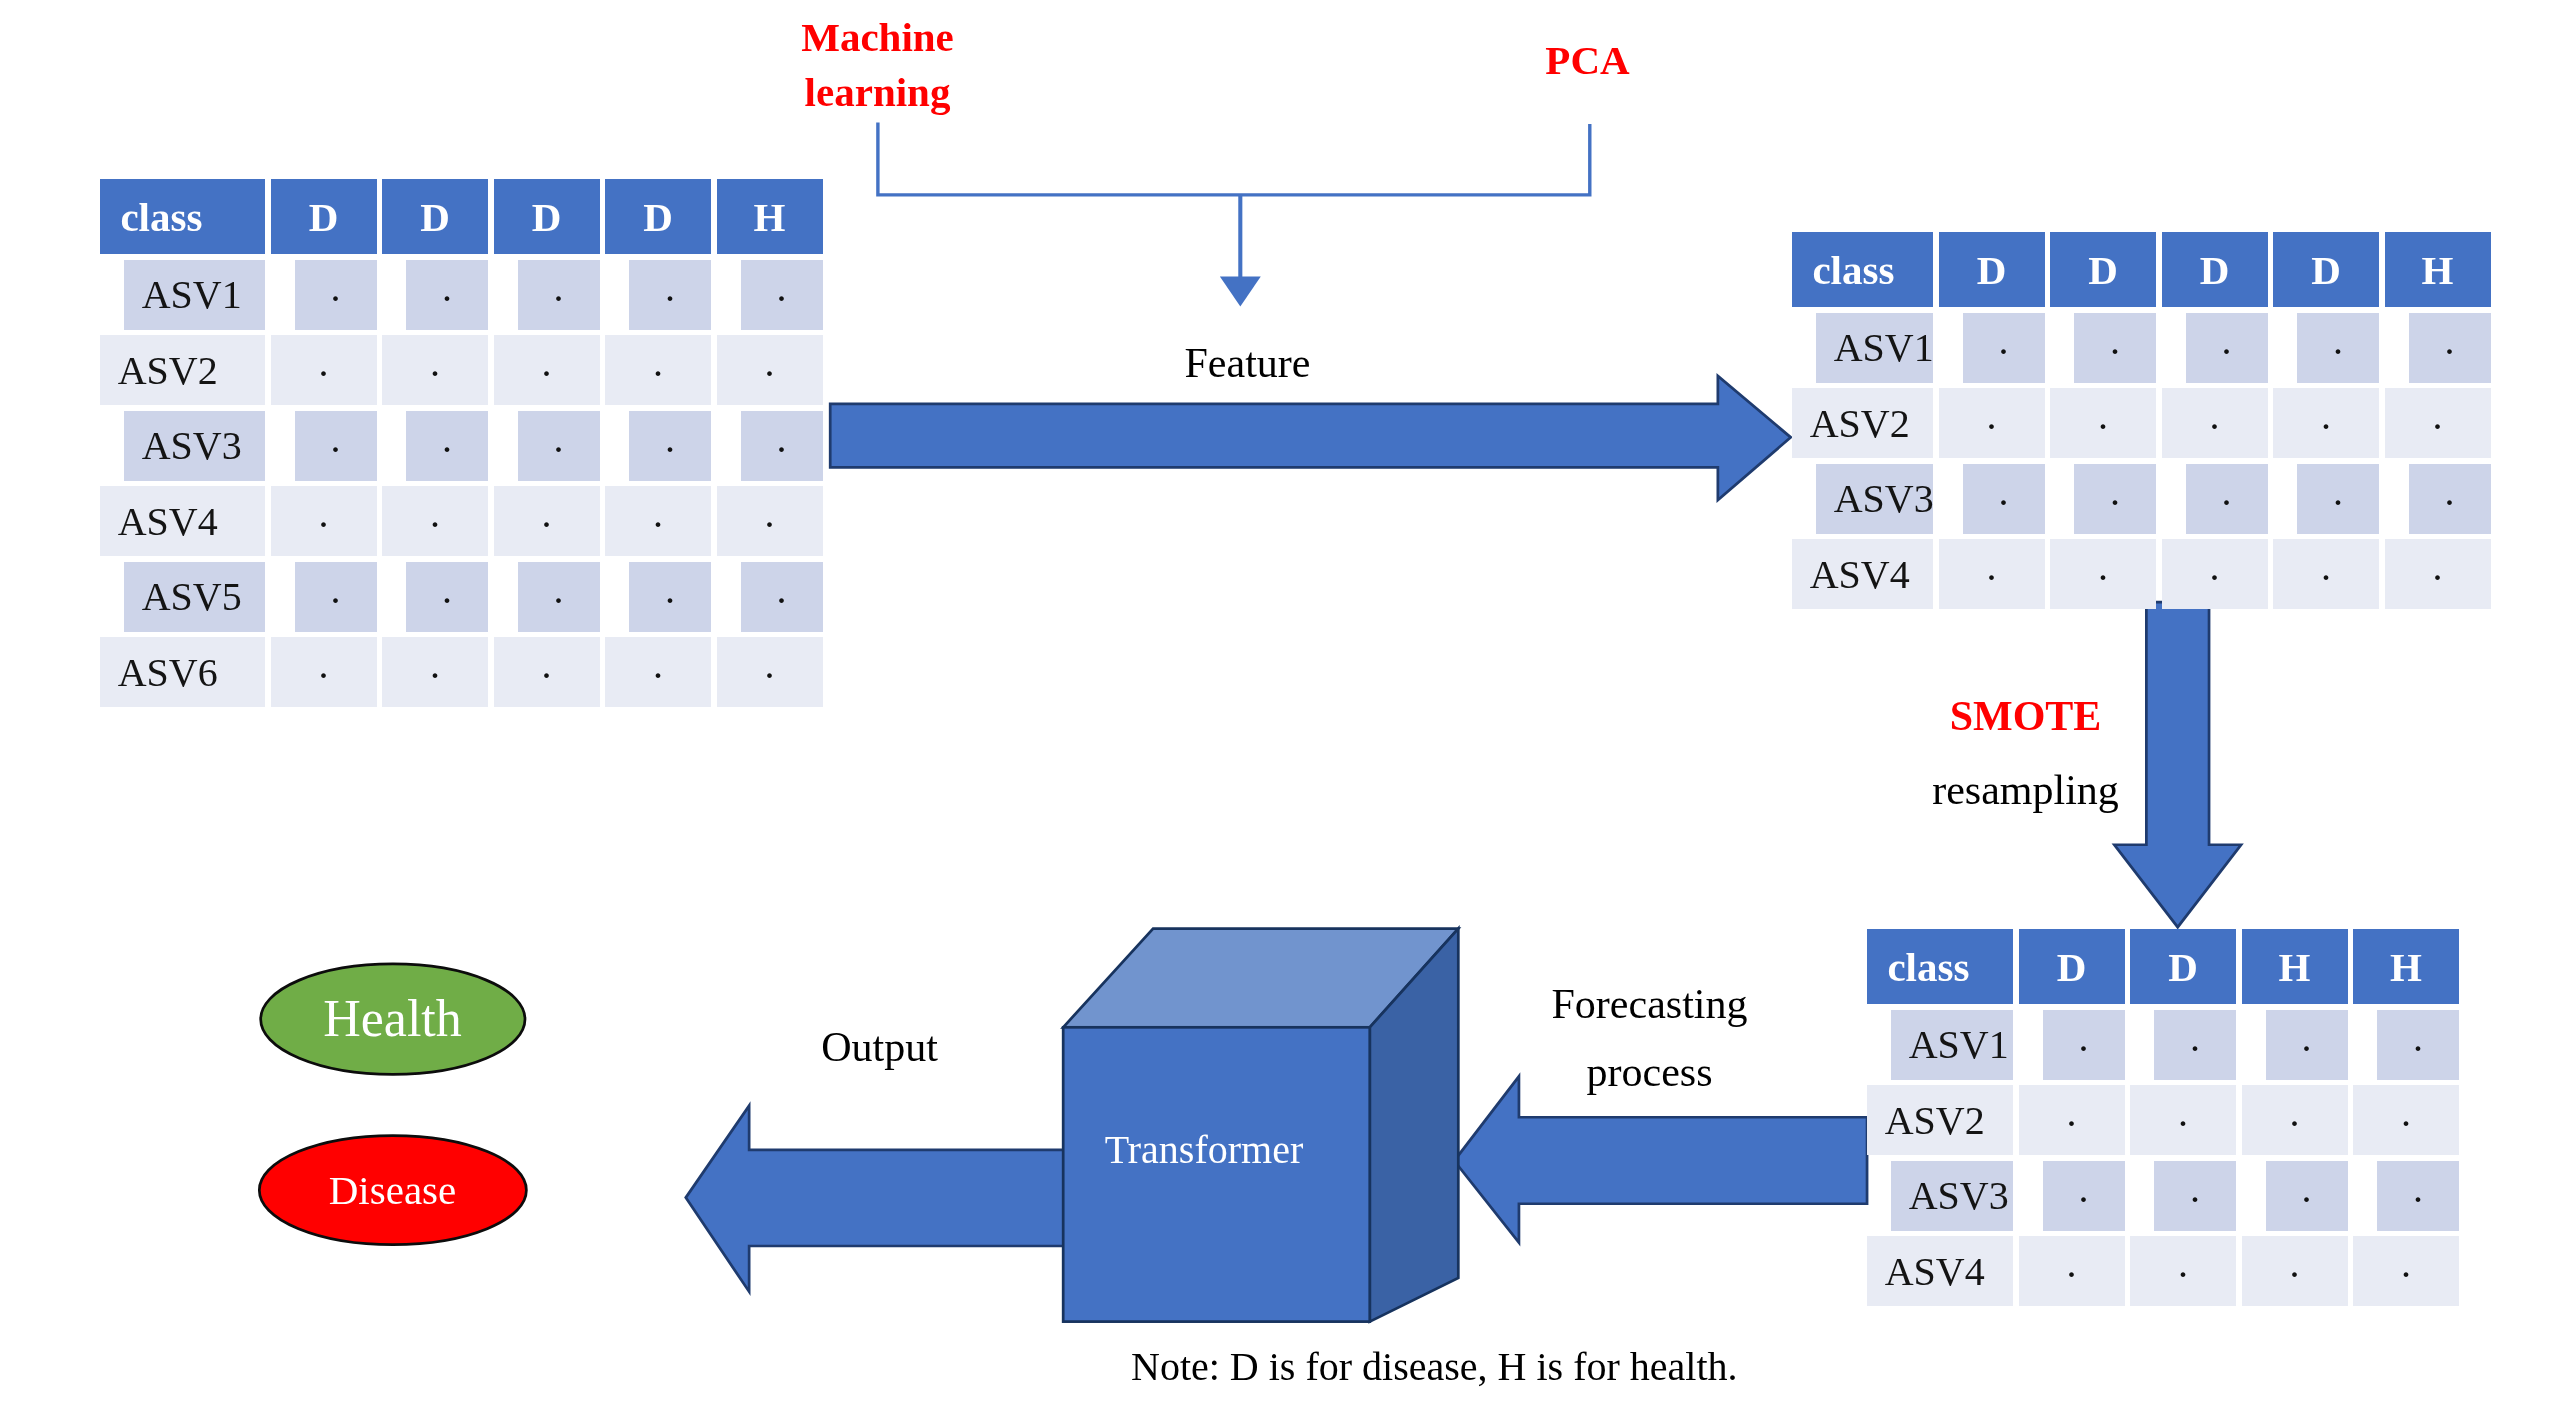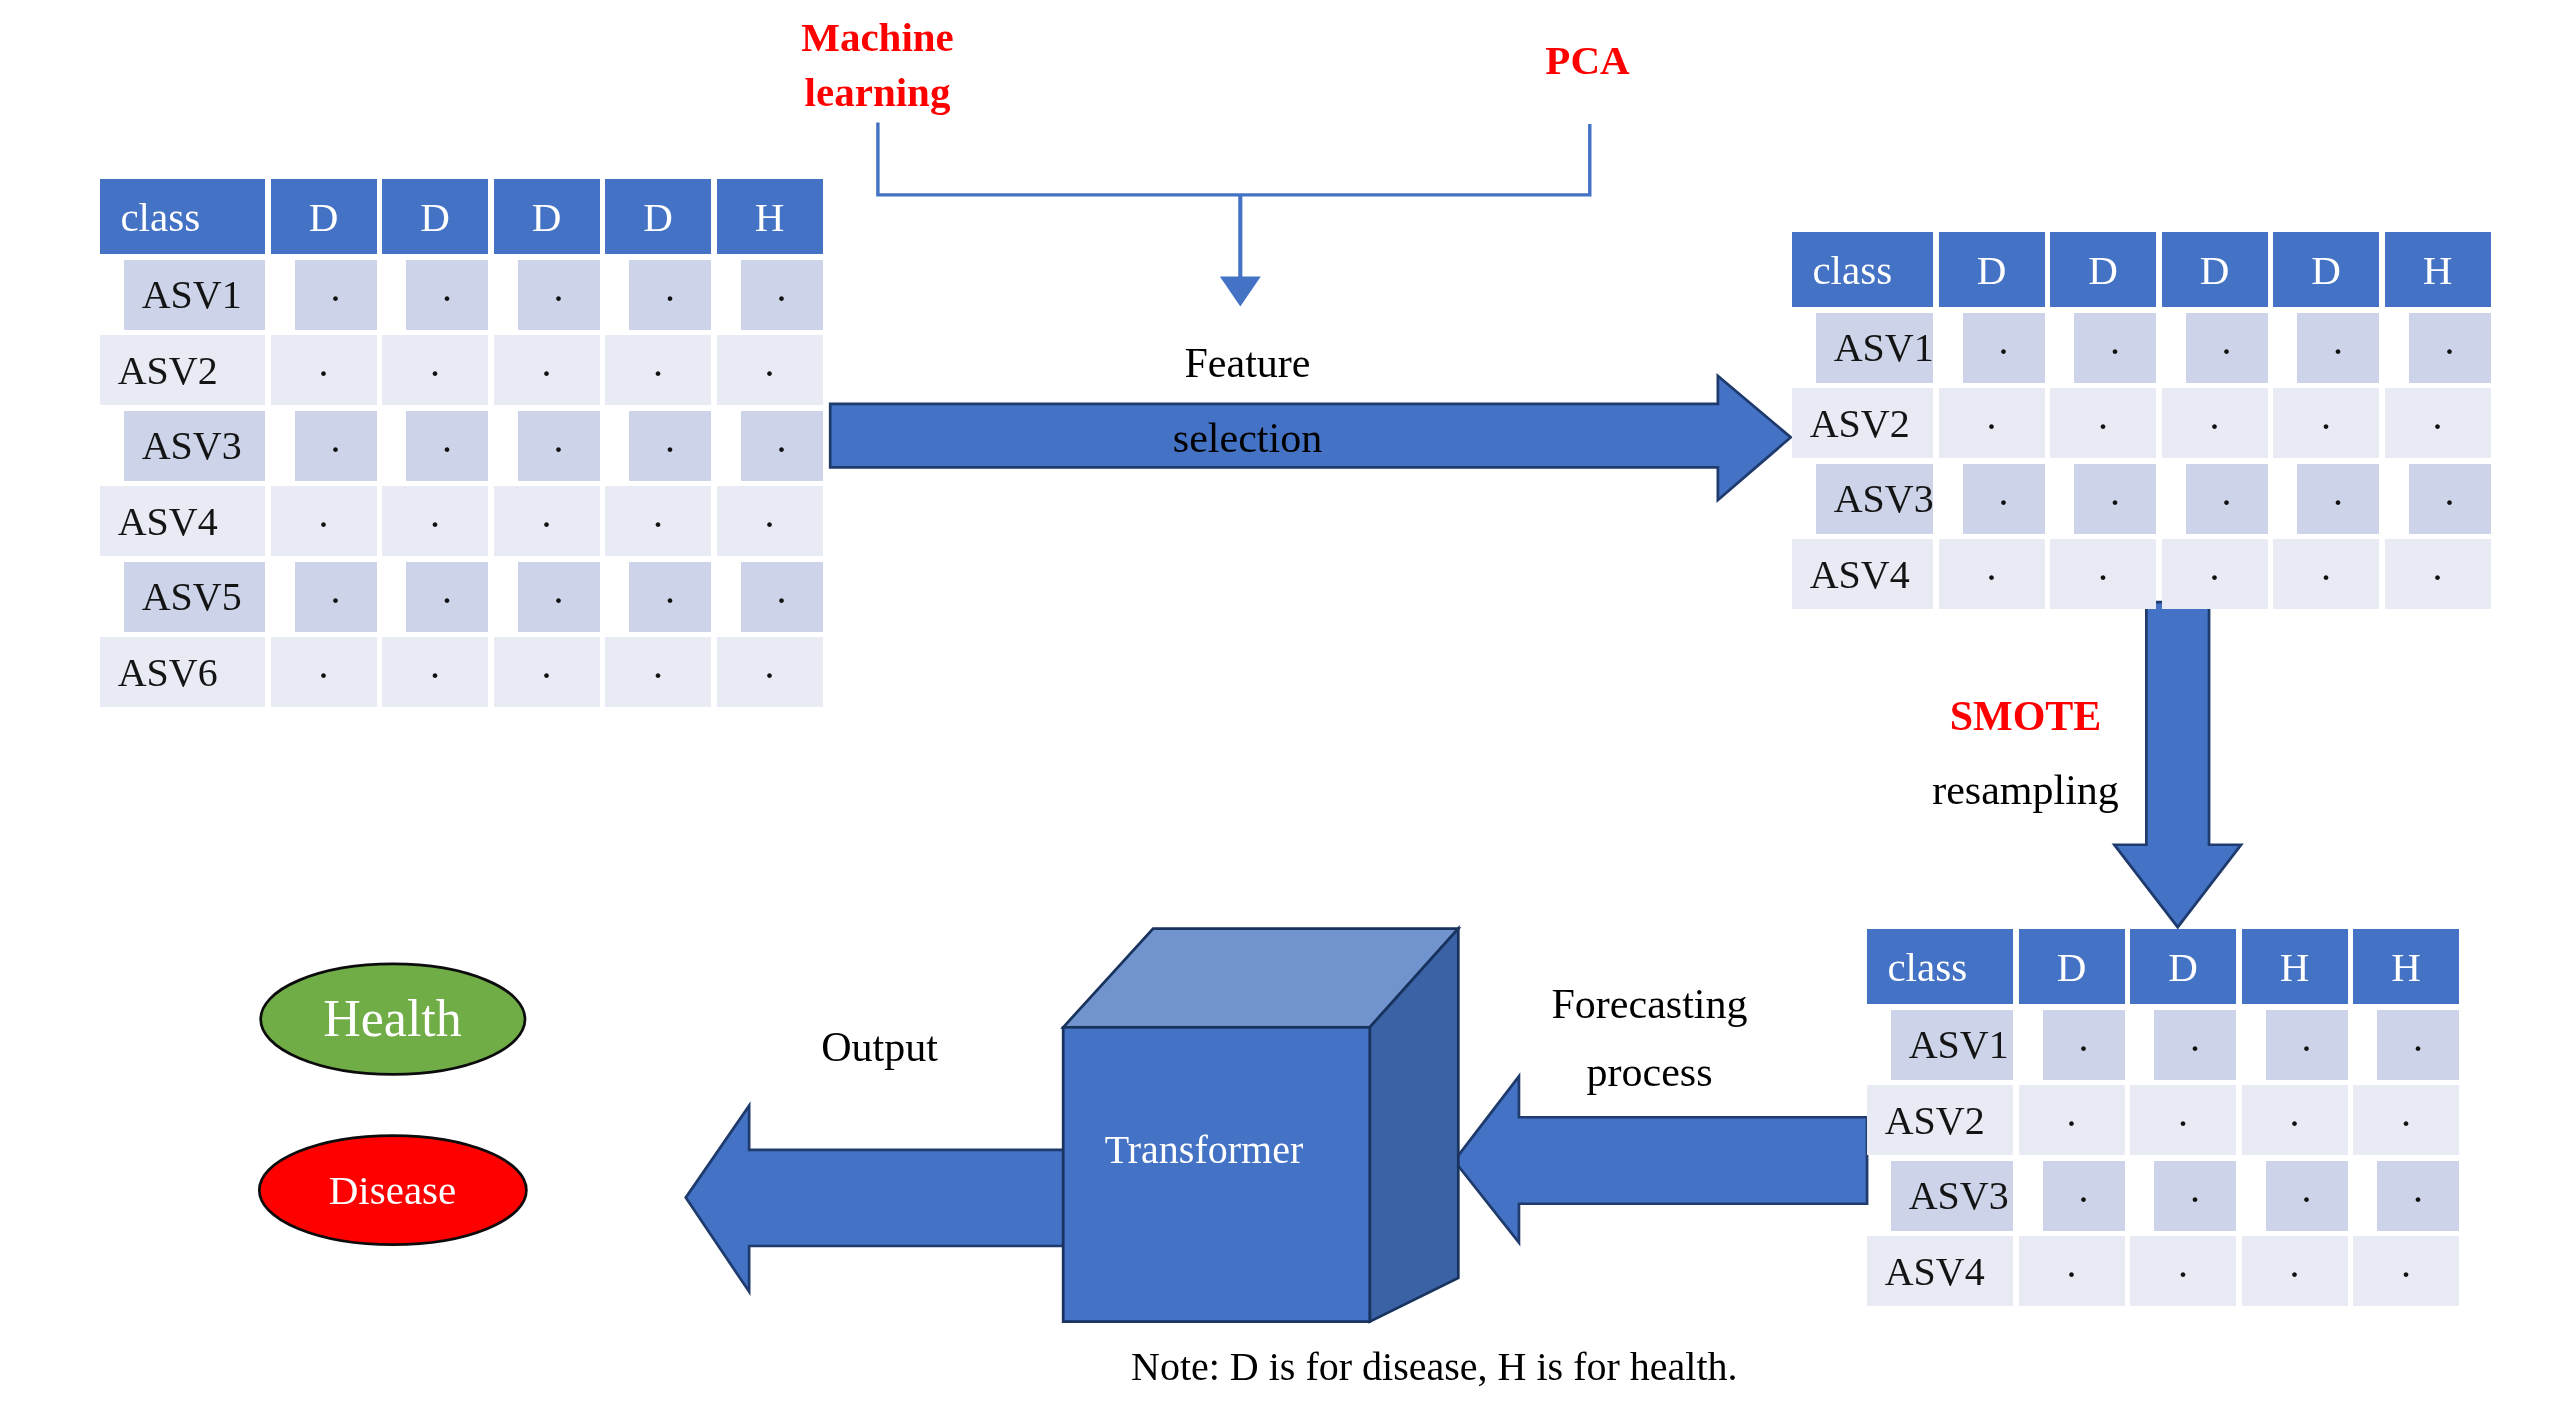--- a/index.html
+++ b/index.html
@@ -11,21 +11,21 @@
     overflow:hidden;
   }
   #diagram-svg{position:absolute;left:0;top:0;width:2576px;height:1402px;}
 
   
   .grid-table{position:absolute;display:grid;gap:5.5px;}
   #table-initial{left:100px;top:179px;grid-template-rows:75px repeat(6,70px);}
   #table-selected{left:1792px;top:232px;grid-template-rows:75px repeat(4,70px);}
   #table-resampled{left:1867px;top:929px;grid-template-rows:75px repeat(4,70px);}
   .cell{display:flex;align-items:center;}
-  .head{background:#4472C4;color:#ffffff;font-weight:normal;font-size:41px;justify-content:center;}
+  .head{background:#4472C4;color:#ffffff;font-weight:bold;font-size:41px;justify-content:center;}
   .class-head{justify-content:flex-start;padding-left:20.4px;}
   .band-a{background:#CDD4E9;margin-left:24px;}
   .band-b{background:#E8EBF4;}
   .row-label{font-size:40px;color:#141414;padding-left:17.7px;}
   .dot{justify-content:center;align-items:flex-end;font-size:40px;color:#111;padding-bottom:19px;}
 
   
   .label{position:absolute;text-align:center;color:#000;}
   .label span{display:block;}
   .red-bold{color:#FF0000;font-weight:bold;}
@@ -174,21 +174,20 @@
 
   <div id="machine-learning" class="label red-bold">
     <span>Machine</span>
     <span>learning</span>
   </div>
 
   <div id="pca" class="label red-bold">PCA</div>
 
   <div id="feature-selection" class="label">
     <span>Feature</span>
-    <span>selection</span>
   </div>
 
   <div id="smote-block" class="label">
     <span class="red-bold">SMOTE</span>
     <span>resampling</span>
   </div>
 
   <div id="output-label" class="label">Output</div>
 
   <div id="forecasting" class="label">

